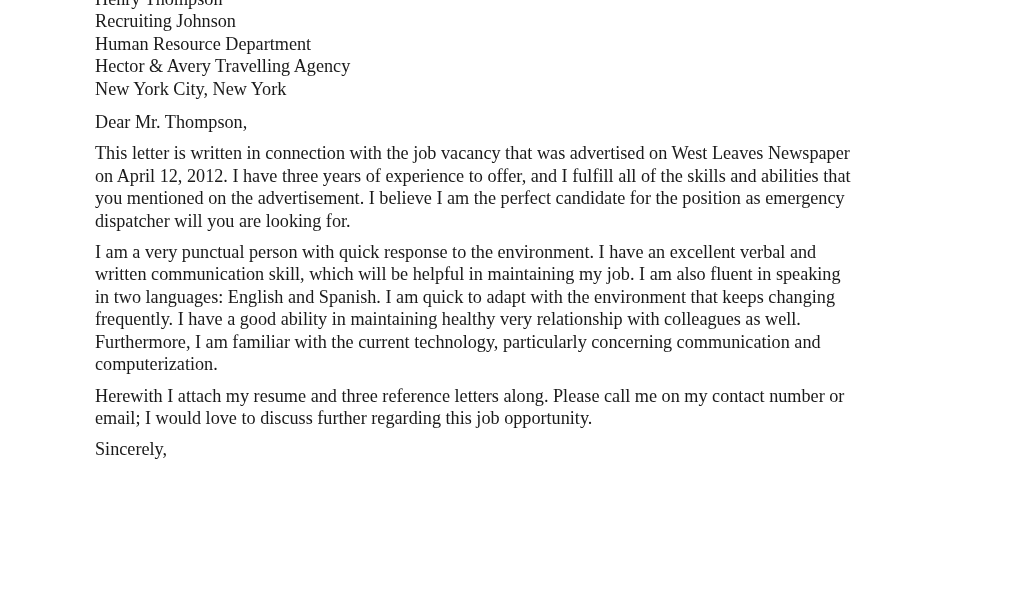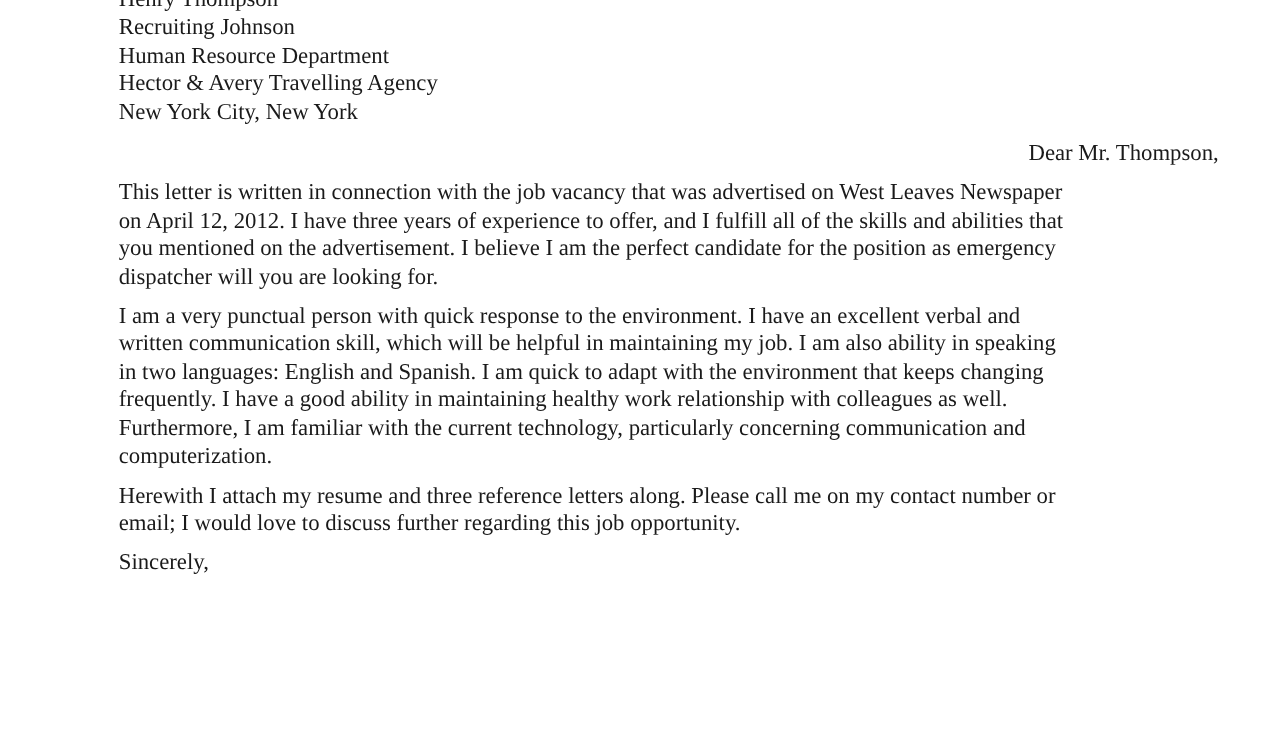--- a/index.html
+++ b/index.html
@@ -27,21 +27,21 @@
       display: block;
       white-space: nowrap;
     }
     .para {
       margin: 0 0 9px 0;
     }
     .para-line {
       display: block;
       white-space: nowrap;
     }
-    .salutation { margin-top: 11px; text-align: right; }
+    .salutation { margin-top: 11px; }
   </style>
 </head>
 <body>
 
 <div class="page">
 
   <div>
     <span class="addr-line">Henry Thompson</span>
     <span class="addr-line">Recruiting Johnson</span>
     <span class="addr-line">Human Resource Department</span>
@@ -55,23 +55,23 @@
 
   <p class="para">
     <span class="para-line">This letter is written in connection with the job vacancy that was advertised on West Leaves Newspaper</span>
     <span class="para-line">on April 12, 2012. I have three years of experience to offer, and I fulfill all of the skills and abilities that</span>
     <span class="para-line">you mentioned on the advertisement. I believe I am the perfect candidate for the position as emergency</span>
     <span class="para-line">dispatcher will you are looking for.</span>
   </p>
 
   <p class="para">
     <span class="para-line">I am a very punctual person with quick response to the environment. I have an excellent verbal and</span>
-    <span class="para-line">written communication skill, which will be helpful in maintaining my job. I am also ability in speaking</span>
+    <span class="para-line">written communication skill, which will be helpful in maintaining my job. I am also fluent in speaking</span>
     <span class="para-line">in two languages: English and Spanish. I am quick to adapt with the environment that keeps changing</span>
-    <span class="para-line">frequently. I have a good ability in maintaining healthy work relationship with colleagues as well.</span>
+    <span class="para-line">frequently. I have a good ability in maintaining healthy very relationship with colleagues as well.</span>
     <span class="para-line">Furthermore, I am familiar with the current technology, particularly concerning communication and</span>
     <span class="para-line">computerization.</span>
   </p>
 
   <p class="para">
     <span class="para-line">Herewith I attach my resume and three reference letters along. Please call me on my contact number or</span>
     <span class="para-line">email; I would love to discuss further regarding this job opportunity.</span>
   </p>
 
   <p class="para">

